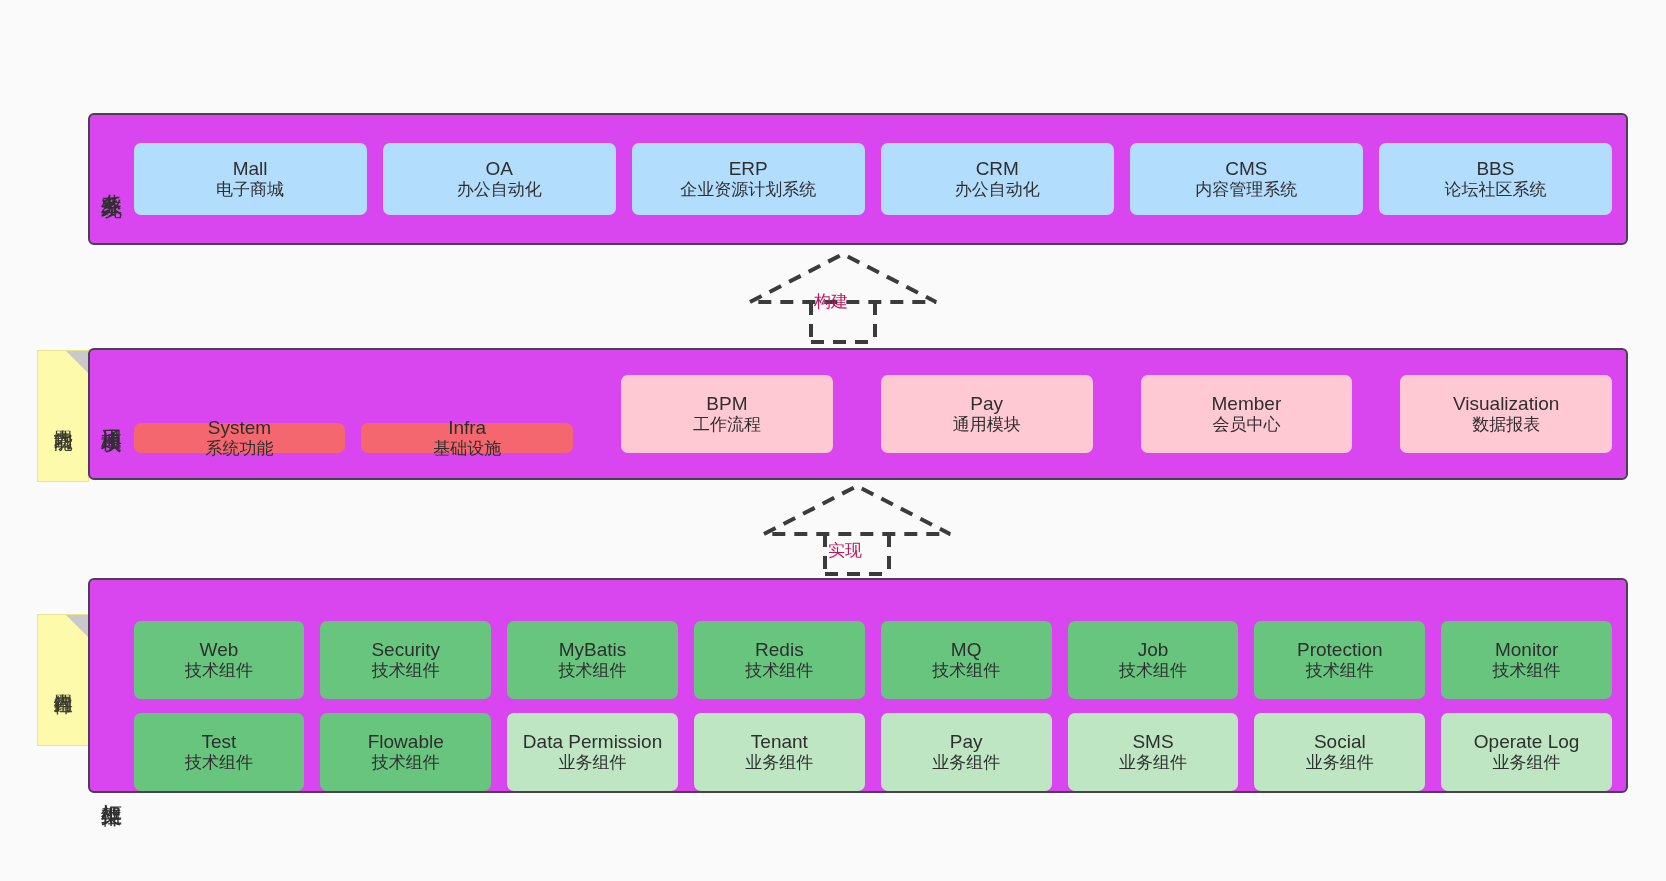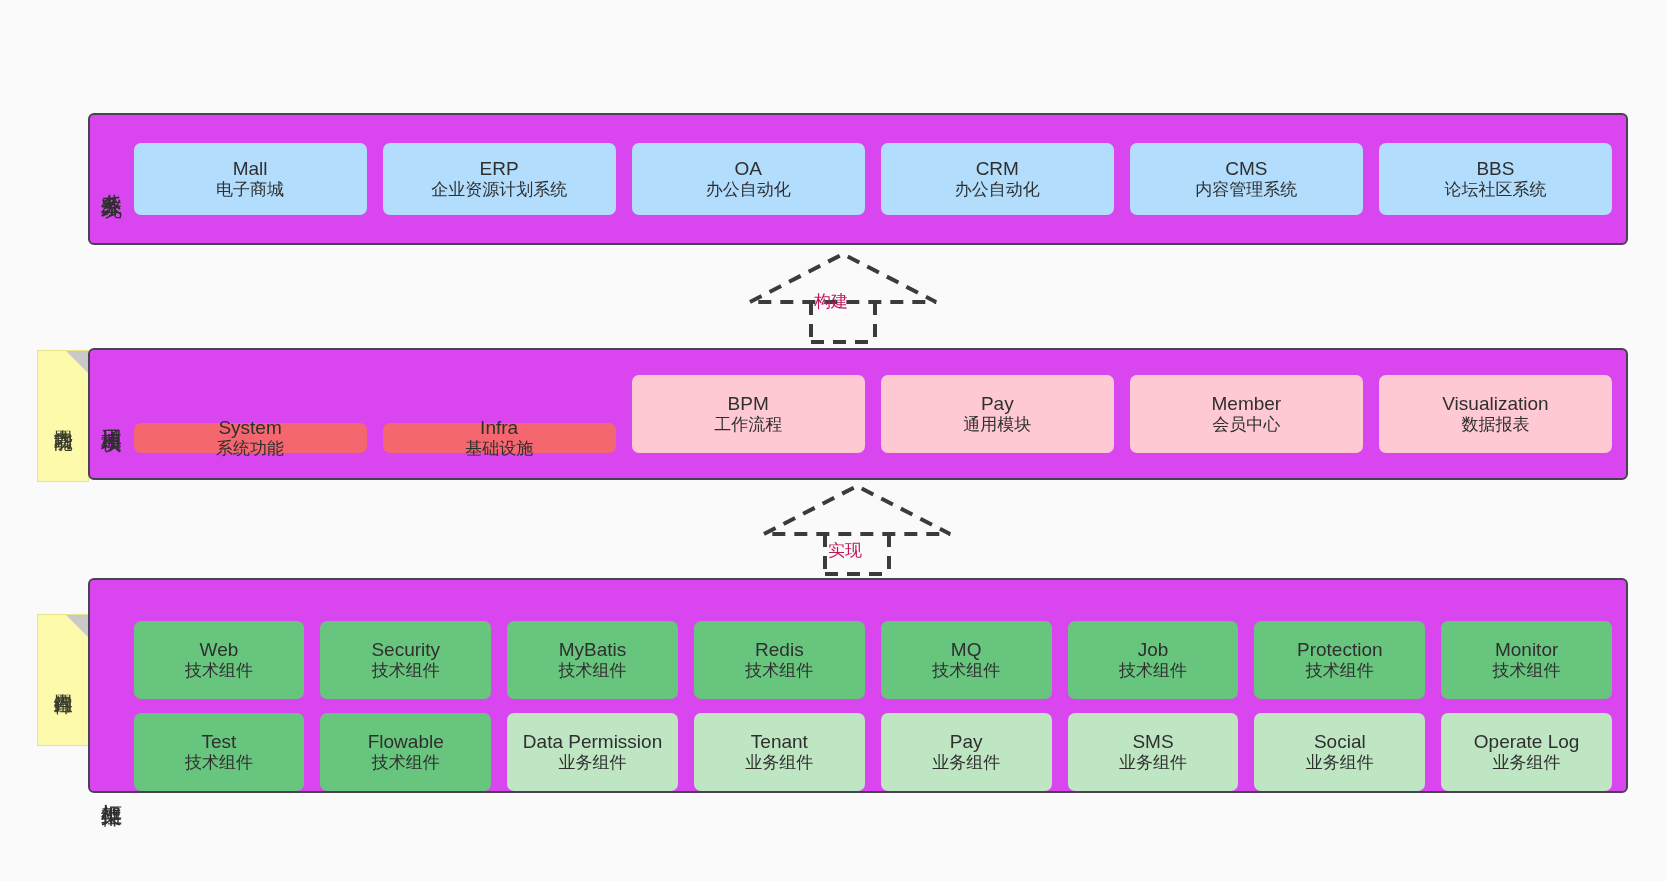--- a/index.html
+++ b/index.html
@@ -86,21 +86,21 @@
     white-space: nowrap;
   }
   .box .cn {
     font-size: 17px;
     color: #2f2f2f;
   }
   .box.wrap .en { white-space: normal; }
 
   .box.blue        { background: #b2ddfd; }
   .box.red         { background: #f4676f; margin-top: 48px; }
-  .box.pink        { background: #ffc9d3; }
+  .box.pink        { background: #ffc9d3; margin-left: 32px; }
   .box.green       { background: #68c57e; }
   .box.lightgreen  { background: #bfe6c2; }
 
   
   #layer-business { left: 88px;  top: 113px; width: 1540px; height: 132px; }
   #layer-modules  { left: 88px;  top: 348px; width: 1540px; height: 132px; }
   #layer-framework{ left: 88px;  top: 578px; width: 1540px; height: 215px; align-items: flex-end; }
 
   #layer-business .row  { height: 72px; }
   #layer-modules  .row  { height: 78px; }
@@ -158,26 +158,26 @@
 
   <div class="layer" id="layer-business">
     <div class="layer-title">业务系统</div>
     <div class="layer-body">
       <div class="row">
         <div class="box blue">
           <span class="en">Mall</span>
           <span class="cn">电子商城</span>
         </div>
         <div class="box blue">
+          <span class="en">OA</span>
+          <span class="cn">办公自动化</span>
+        </div>
+        <div class="box blue">
           <span class="en">ERP</span>
           <span class="cn">企业资源计划系统</span>
-        </div>
-        <div class="box blue">
-          <span class="en">OA</span>
-          <span class="cn">办公自动化</span>
         </div>
         <div class="box blue">
           <span class="en">CRM</span>
           <span class="cn">办公自动化</span>
         </div>
         <div class="box blue">
           <span class="en">CMS</span>
           <span class="cn">内容管理系统</span>
         </div>
         <div class="box blue">

